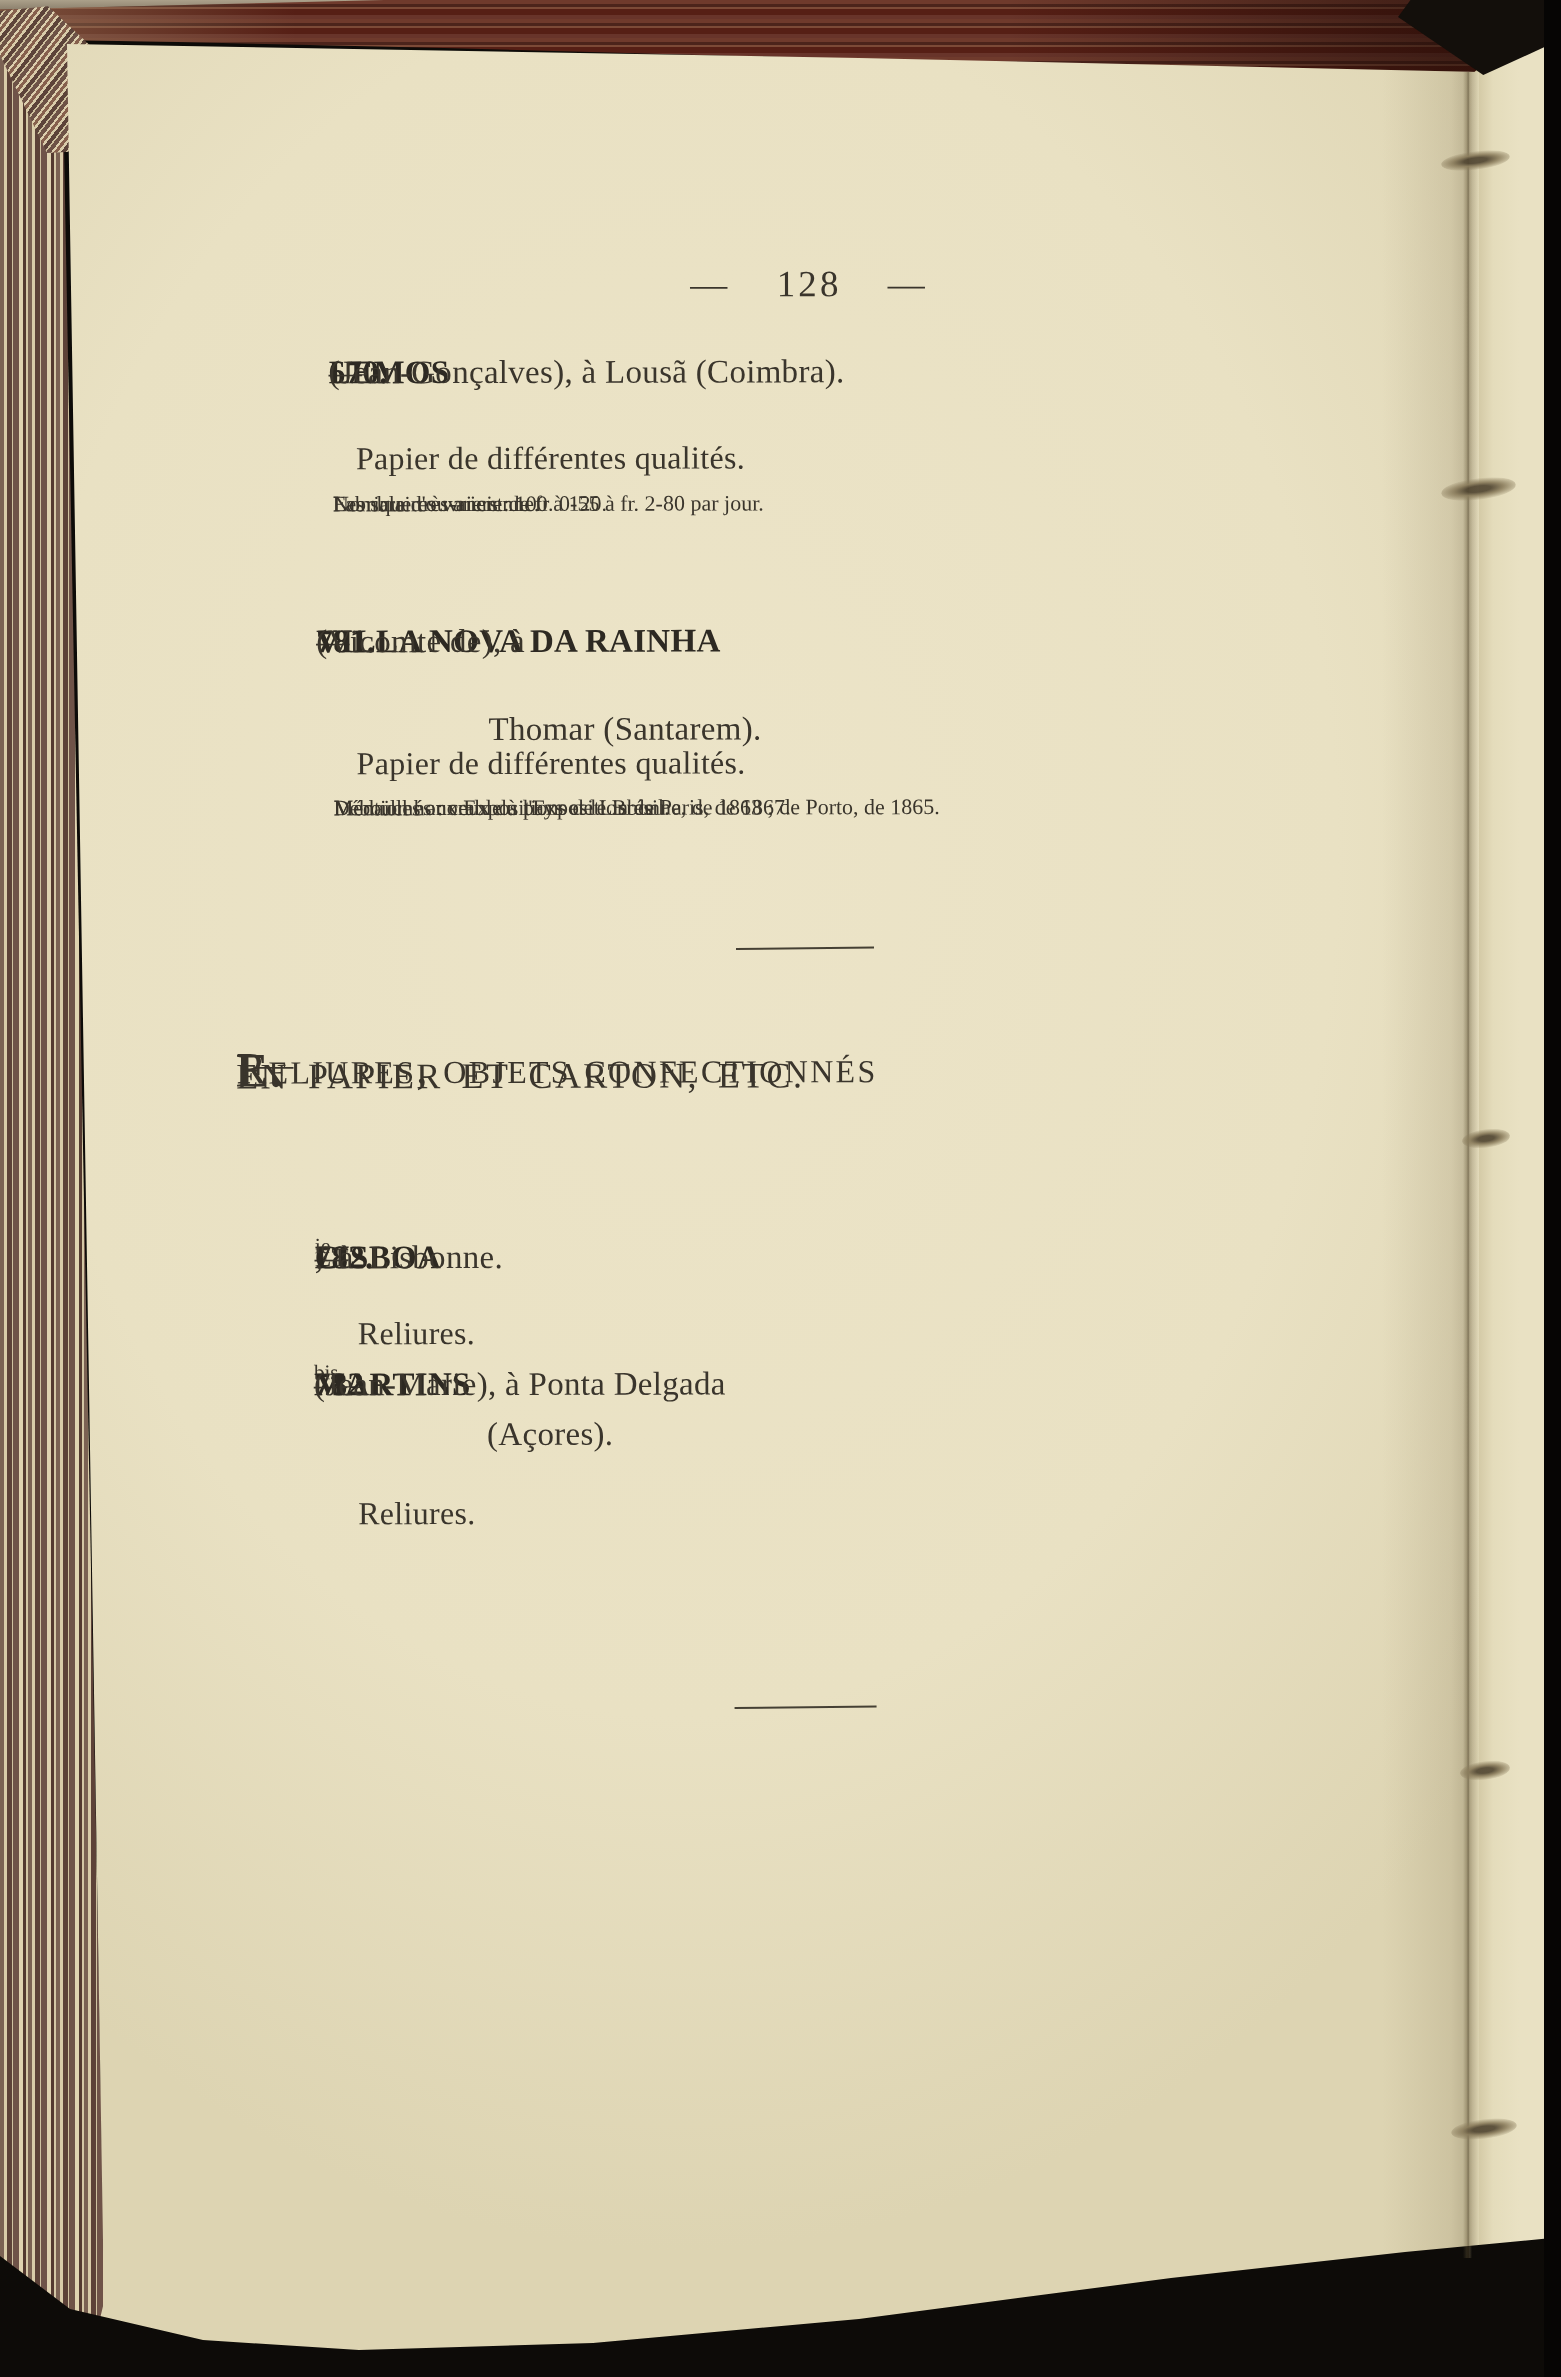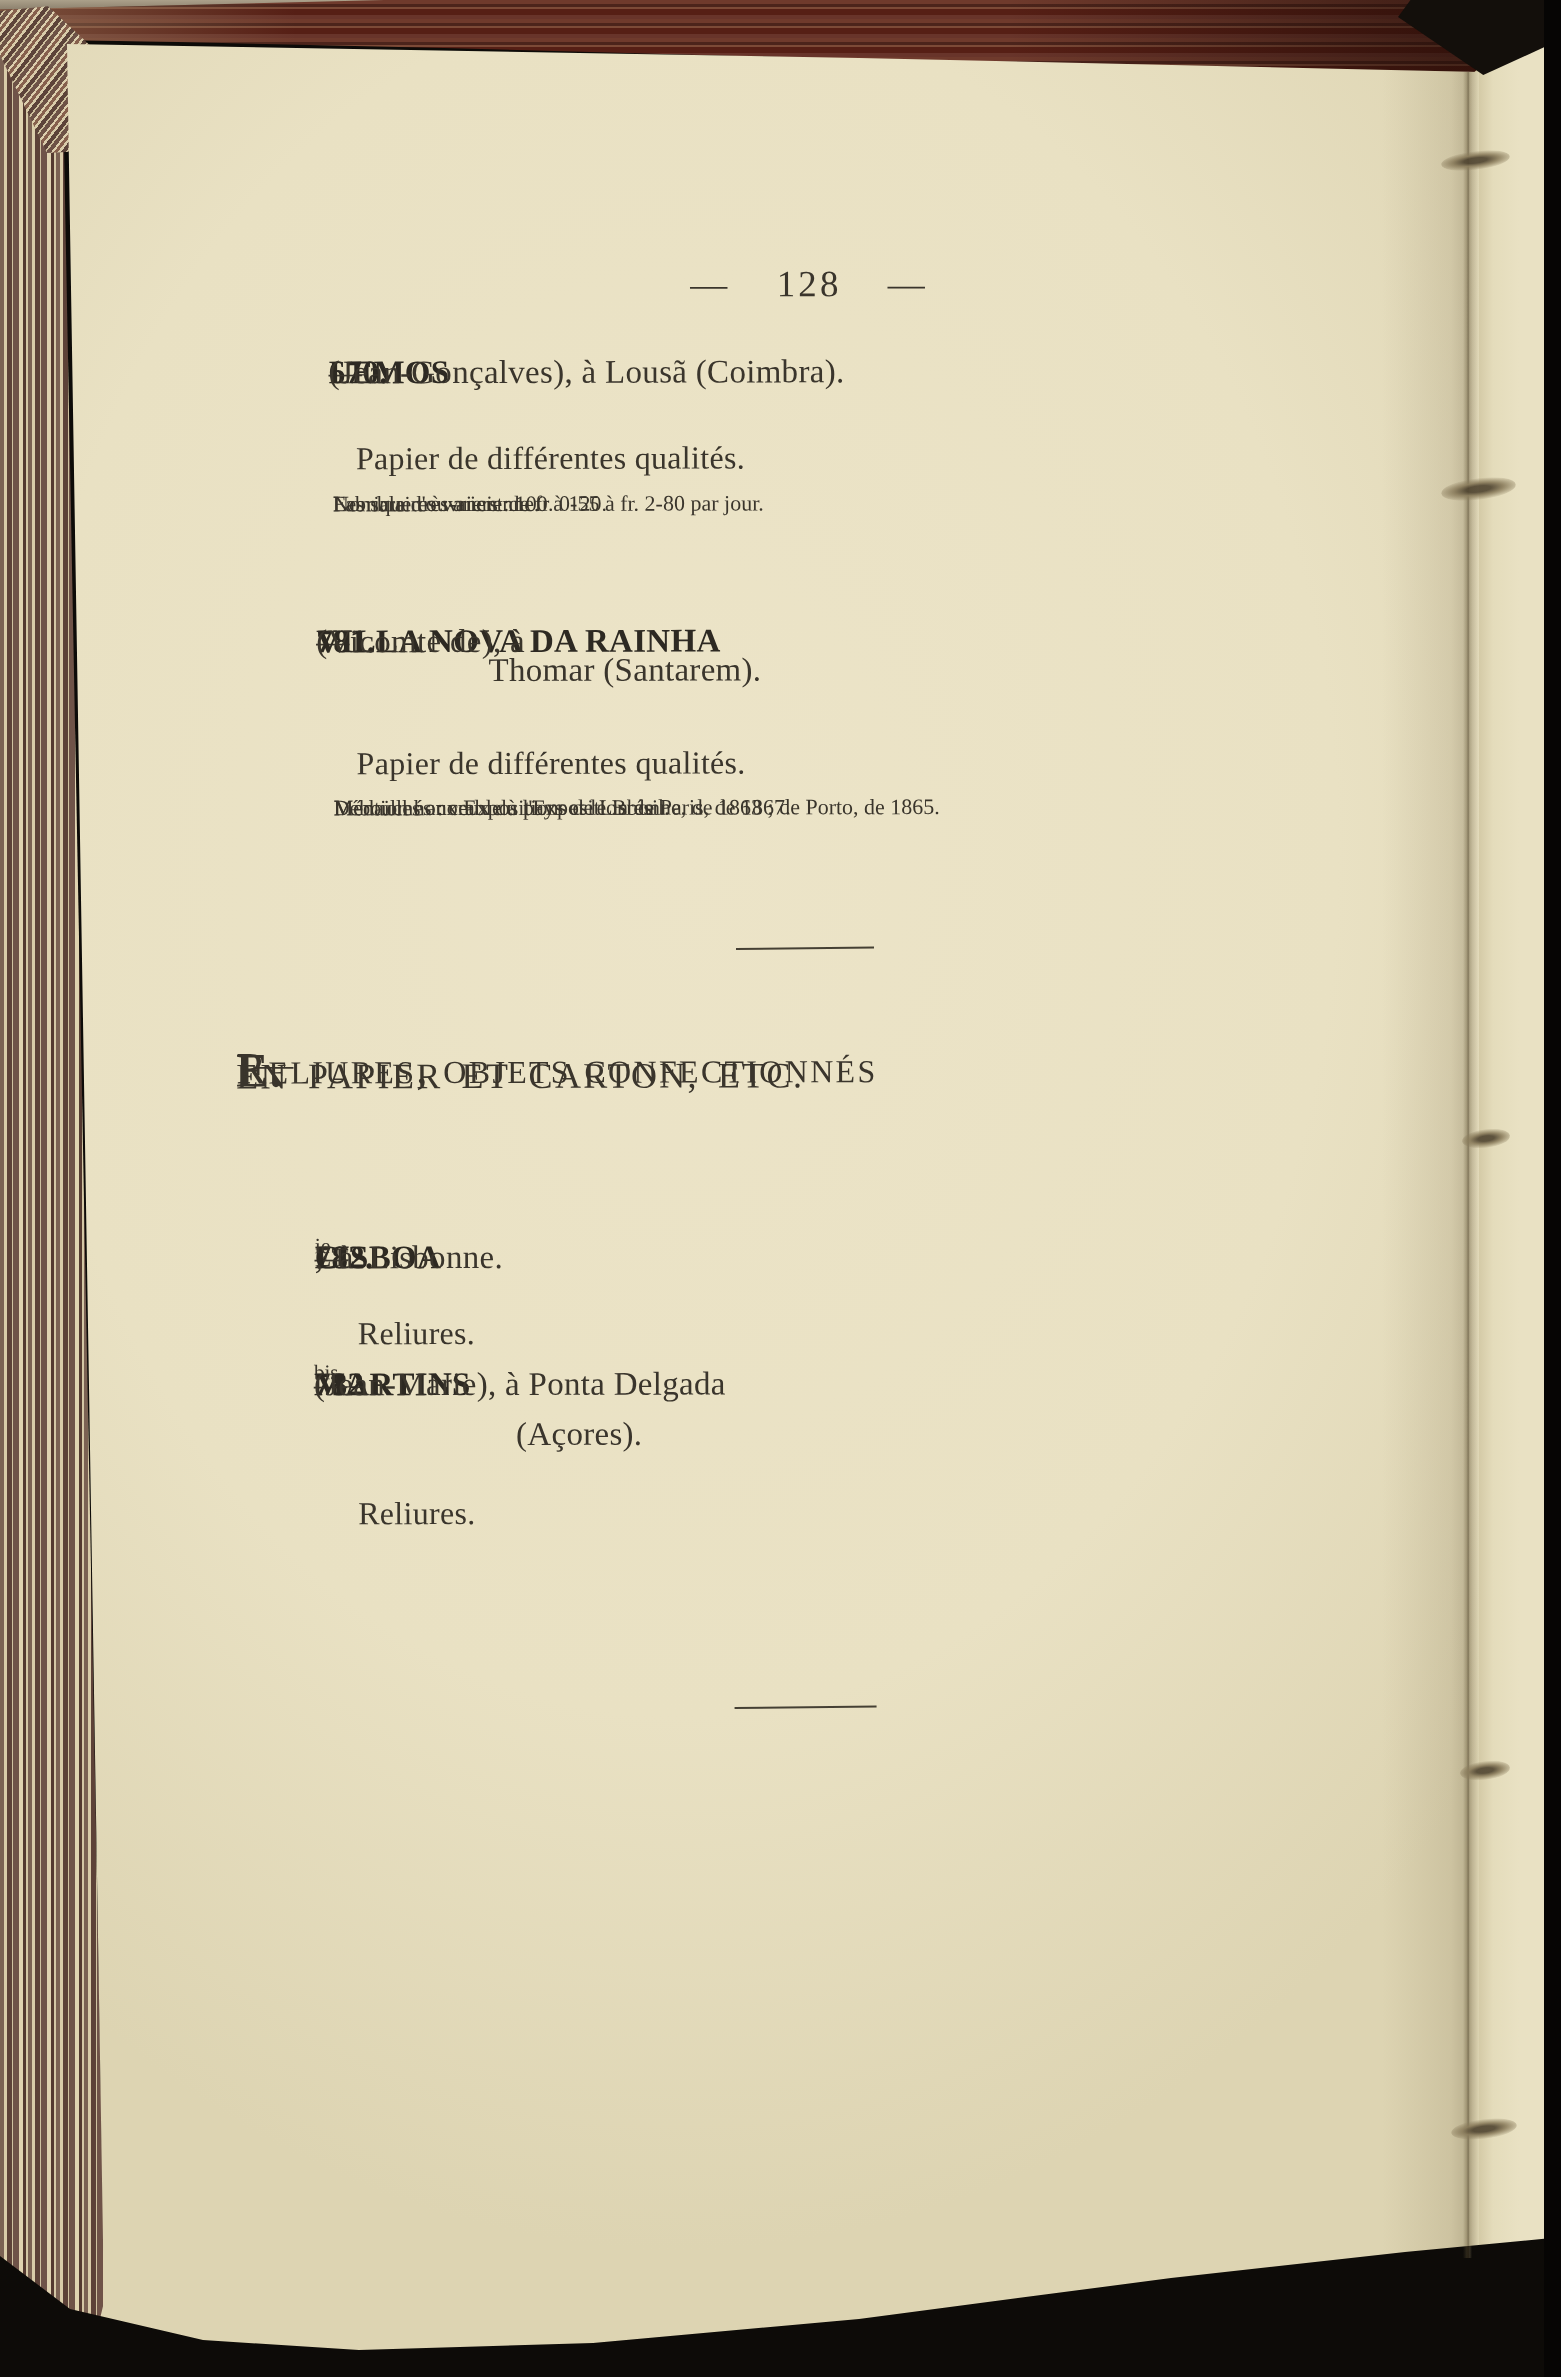--- a/index.html
+++ b/index.html
@@ -110,21 +110,21 @@
       <span class="note">Nombre d'ouvriers : 100 à 120.</span>
       <span class="note">Les salaires varient de fr. 0-55 à fr. 2-80 par jour.</span>
     </div>
 
     <div class="txt entry jline" style="left:315px;top:622px;width:1071px;">
         <span class="b">781.</span> 
         <span>—</span> 
         <span class="b">VILLA NOVA DA RAINHA</span> 
         <span>(Vicomte de), à</span>
       </div>
-    <div class="txt entry" style="left:487px;top:651px;">Thomar (Santarem).</div>
+    <div class="txt entry" style="left:487px;top:710px;">Thomar (Santarem).</div>
     <div class="txt prod" style="left:355px;top:735px;">Papier de différentes qualités.</div>
     <div class="notes" style="left:332px;top:793px;">
       <span class="note">Débouchés : ceux du pays et le Brésil.</span>
       <span class="note">Médailles aux Expositions de Lisbonne, de 1863 ; de Porto, de 1865.</span>
       <span class="note">Mention honorable à l'Exposition de Paris, de 1867.</span>
     </div>
 
     <div class="rule" style="left:734px;top:949px;width:138px;"></div>
 
     <div class="txt sec">
@@ -141,20 +141,20 @@
         <span>—</span> 
         <span class="b">LISBOA</span> 
         <span class="et-caps">ET</span> 
         <span class="b">C</span>
         <sup class="sup-ie">ie</sup>
         <span>, à Lisbonne.</span>
       </div>
     <div class="txt prod" style="left:355px;top:1305px;">Reliures.</div>
 
     <div class="txt entry jline" style="left:311px;top:1365px;width:1093px;"><span style="position:static;white-space:nowrap;"><span class="b">782</span><sup class="sup-bis">bis</sup><span>—</span></span> <span class="b">MARTINS</span> <span>(Jean-Marie), à Ponta Delgada</span></div>
-    <div class="txt entry" style="left:484px;top:1415px;margin-left:29px;">(Açores).</div>
+    <div class="txt entry" style="left:484px;top:1415px;">(Açores).</div>
     <div class="txt prod" style="left:355px;top:1485px;">Reliures.</div>
 
     <div class="rule" style="left:731px;top:1708px;width:142px;"></div>
 
   </div>
 </div>
 
 
 </body></html>

